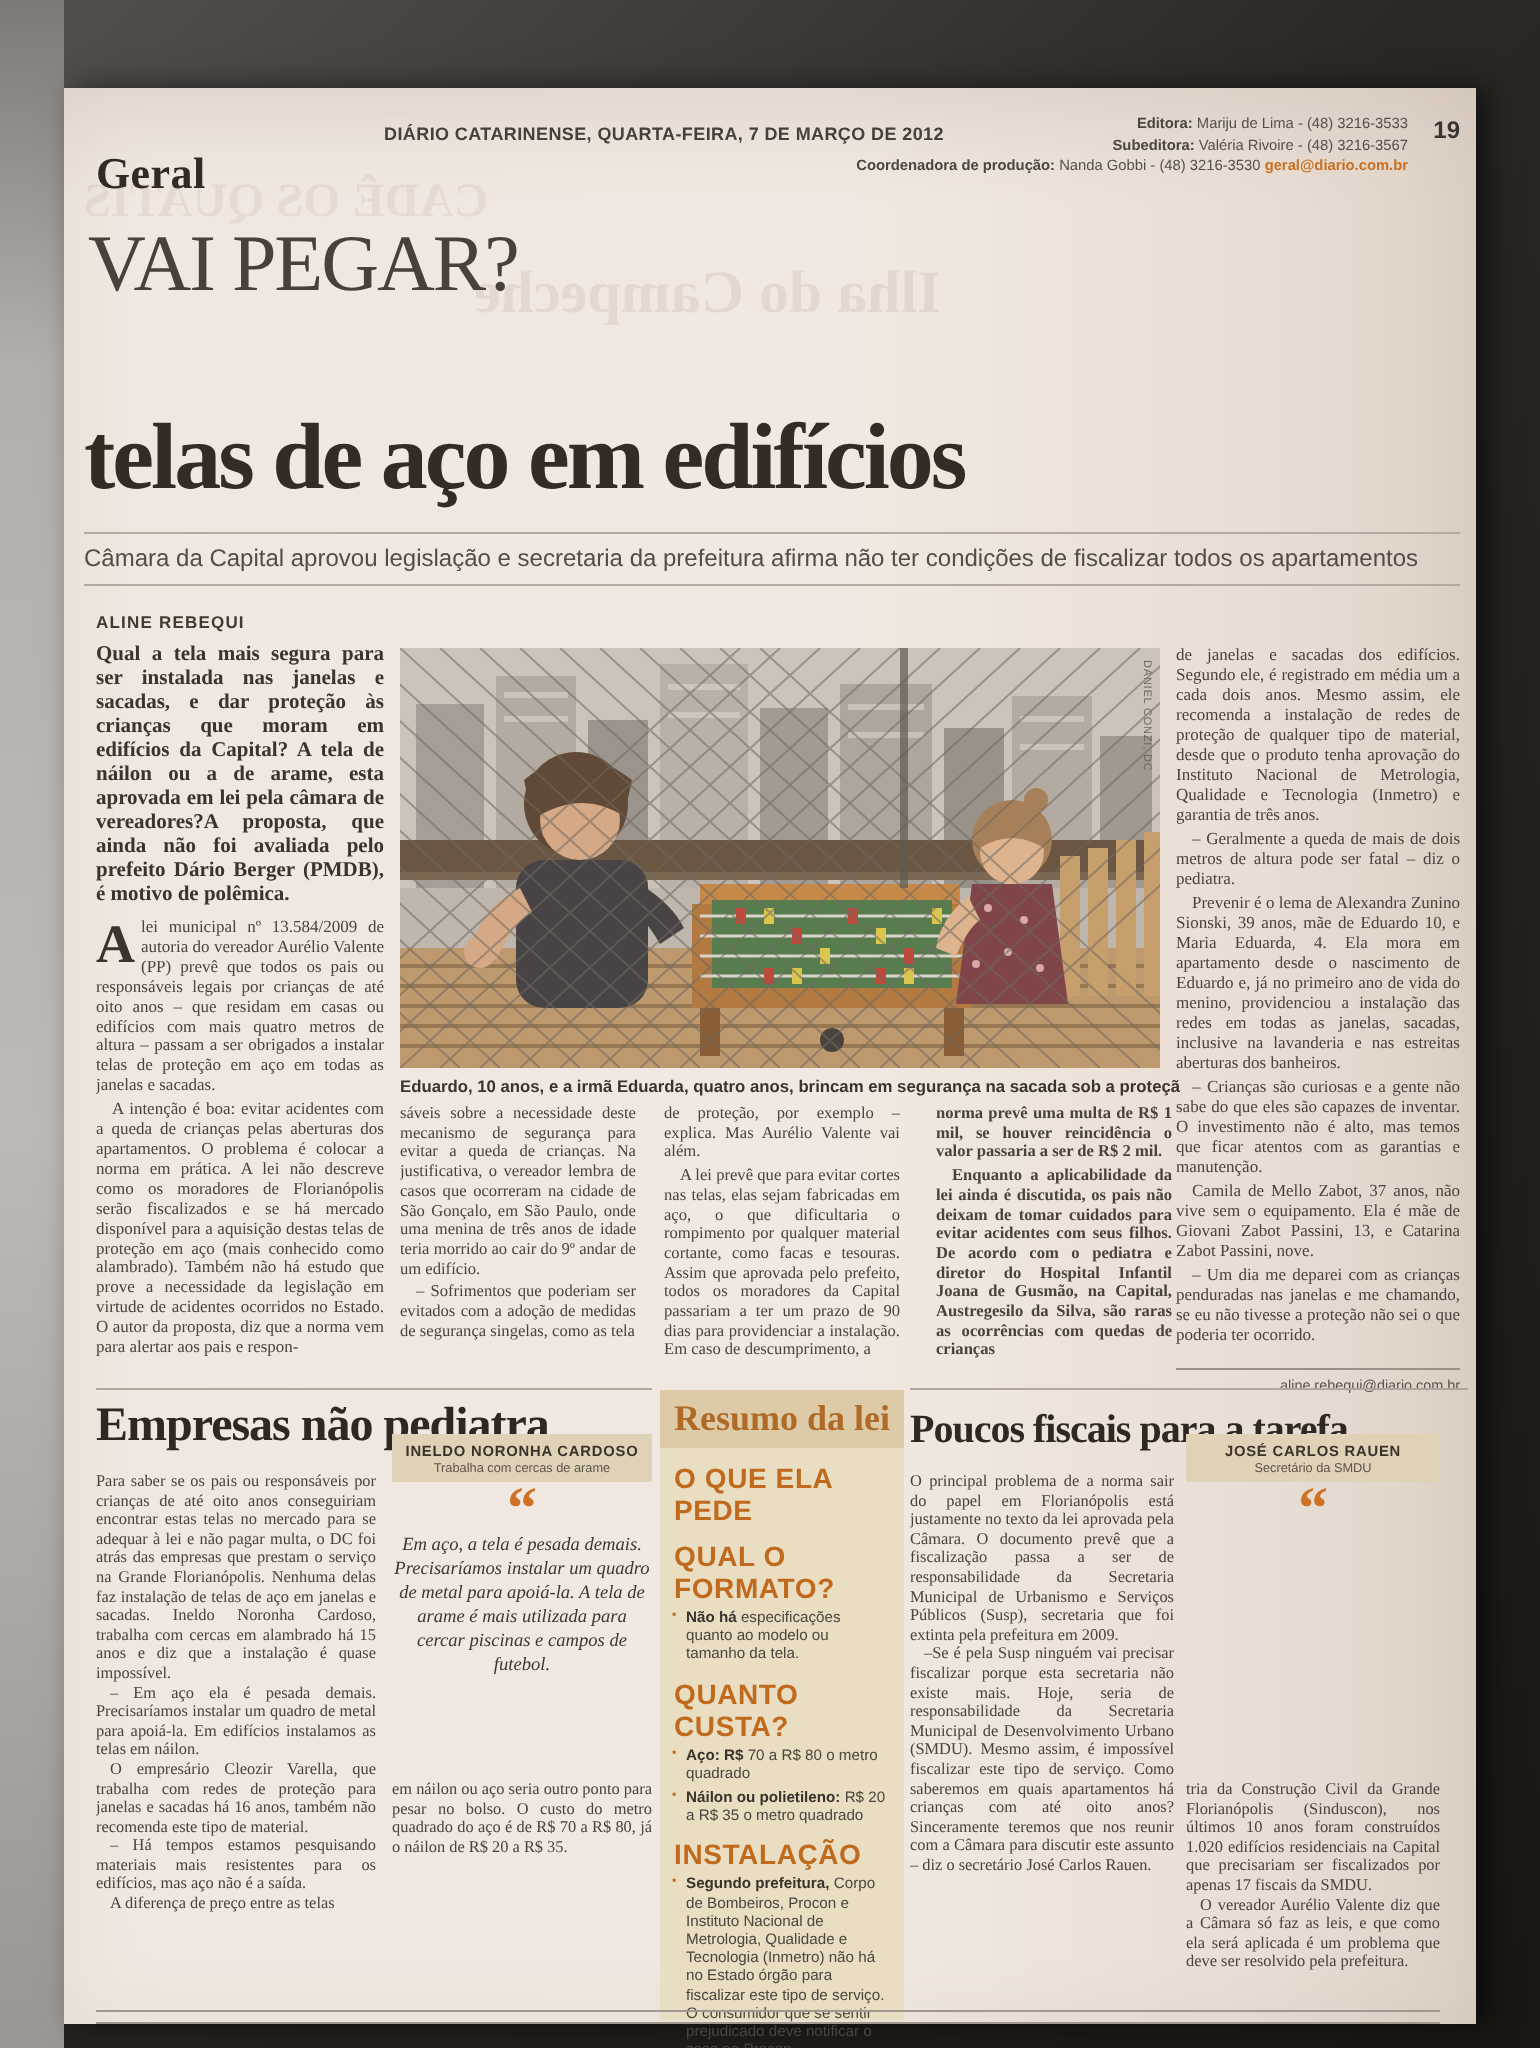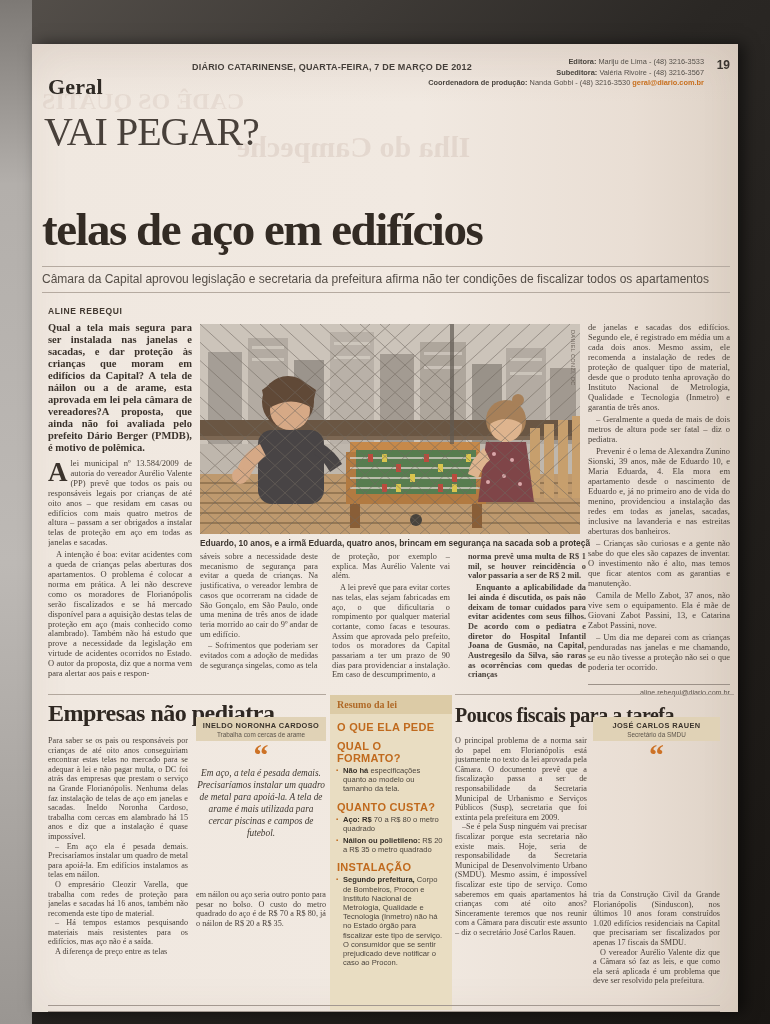--- a/index.html
+++ b/index.html
@@ -78,24 +78,24 @@
   .pq{top:673px;width:130px;height:163px;text-align:center;}
   .pq-emp{left:164px;} .pq-fis{left:561px;width:127px;}
   .pq-head{background:#e0d2b6;padding:4px 2px 3px 2px;}
   .pq-name{font-family:"Liberation Sans",sans-serif;font-size:7.4px;font-weight:bold;
     letter-spacing:.4px;color:#3a332c;}
   .pq-role{font-family:"Liberation Sans",sans-serif;font-size:6.4px;color:#5d554c;margin-top:1px;}
   .pq-mark{font-size:30px;line-height:20px;font-weight:bold;color:#cd7226;height:20px;margin-top:4px;}
   .pq-text{font-style:italic;font-size:9.3px;line-height:12px;color:#3e372f;margin-top:2px;}
   
   .resumo{left:298px;top:651px;width:122px;height:315px;background:#e9ddc2;}
-  .rz-title{background:#dccbA6;background:#dccba6;padding:4px 7px;font-size:10px;
+  .rz-title{background:#dccbA6;background:#dccba6;padding:4px 7px;font-size:18px;
     font-weight:bold;color:#b06a28;}
   .rz-body{padding:5px 7px;}
-  .rz-head{font-family:"Liberation Sans",sans-serif;font-size:11px;font-weight:bold;
+  .rz-head{font-family:"Liberation Sans",sans-serif;font-size:14px;font-weight:bold;
     color:#c06a1e;letter-spacing:.3px;margin:7px 0 2px 0;}
   .rz-body .rz-head:first-child{margin-top:2px;}
   .rz-item{font-family:"Liberation Sans",sans-serif;font-size:7.6px;line-height:9.2px;
     color:#4c453e;margin:0 0 3px 0;padding-left:6px;position:relative;}
   .rz-item::before{content:"▪";color:#c06a1e;position:absolute;left:-1px;top:0;font-size:6px;}
   .rz-item b{color:#38322b;}
   .bottom-rule{left:16px;width:672px;height:1px;background:#a39890;}
   .br1{top:961px;} .br2{top:967px;}
 </style>
 </head>

